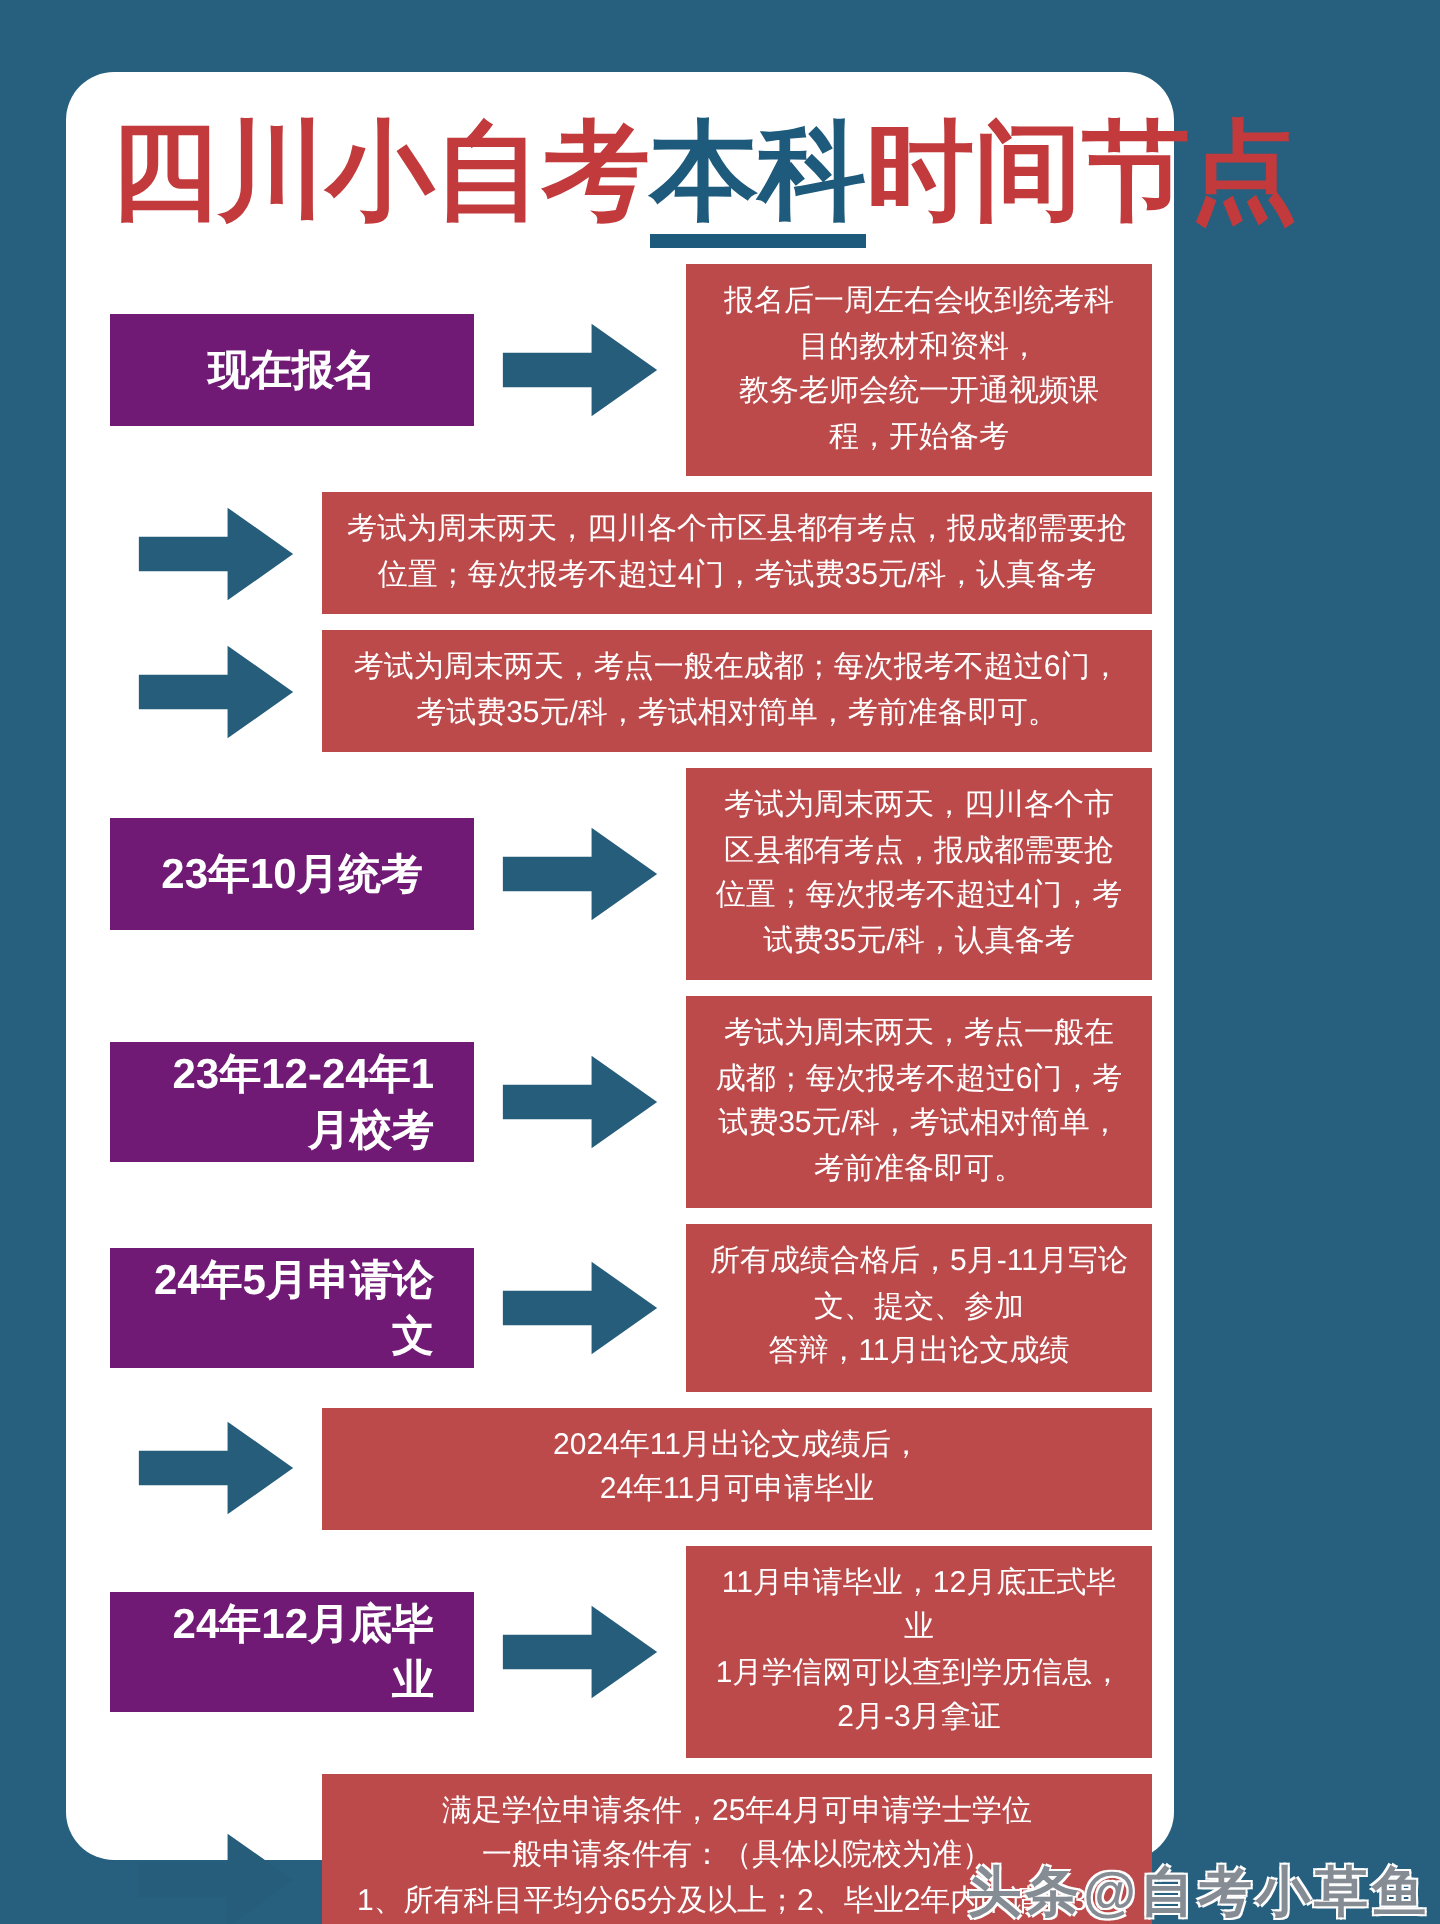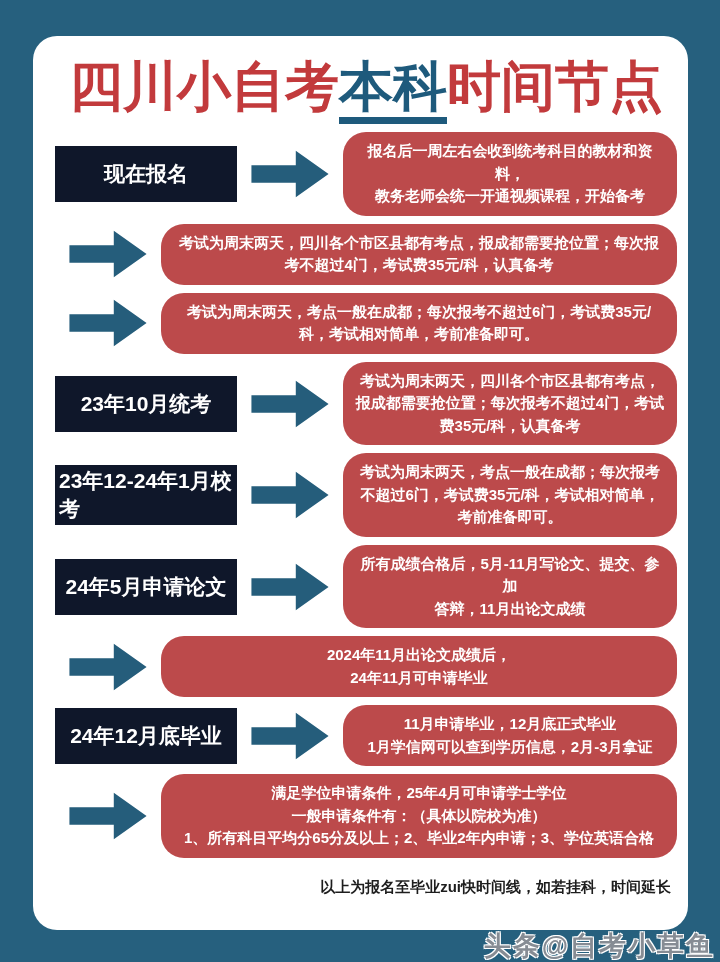--- a/index.html
+++ b/index.html
@@ -4,21 +4,21 @@
 <style>
   html,body{margin:0;padding:0;}
   body{
     width:720px;height:962px;
     background:#26607e;
     font-family:"Liberation Sans","DejaVu Sans",sans-serif;
     position:relative;overflow:hidden;
   }
   .card{
     position:absolute;left:33px;top:36px;
-    width:655px;height:894px;
+    width:554px;height:894px;
     background:#ffffff;border-radius:24px;
     box-sizing:border-box;
     padding:16px 11px 10px 22px;
   }
   .title{
     text-align:center;
     font-size:54px;line-height:1.12;
     font-weight:900;
     color:#c23a3c;
     margin:4px 0 16px 0;
@@ -28,46 +28,45 @@
   .title .hl{
     color:#1e5a7c;
     border-bottom:7px solid #1e5a7c;
     padding-bottom:1px;
   }
   .rows{display:flex;flex-direction:column;gap:8px;}
   .row{display:flex;align-items:center;}
   .node{
     flex:none;
     width:182px;min-height:56px;
-    background:#0f172a;
+    background:#701a75;
     color:#ffffff;
     display:flex;align-items:center;justify-content:center;
     font-size:21px;font-weight:700;
-    text-align:left;
+    text-align:right;
     box-sizing:border-box;
-    padding:2px 4px;
+    padding:2px 20px;
   }
   .arrow{
     flex:none;
     width:78px;height:54px;
     margin:0 14px;
     fill:#255d7b;
   }
   .detail{
     flex:1;
     background:#bc4a4b;
     color:#ffffff;
     min-height:57px;
     display:flex;align-items:center;justify-content:center;
     text-align:center;
-    font-size:15px;line-height:1.5;font-weight:700;
+    font-size:15px;line-height:1.5;font-weight:400;
     padding:8px 12px;
     box-sizing:border-box;
     white-space:pre-line;
-    border-radius:23px;
   }
   .footer{
     margin-top:20px;
     text-align:right;
     padding-right:6px;
     font-size:15px;
     font-weight:600;
     color:#1d1d1d;
   }
   .watermark{

